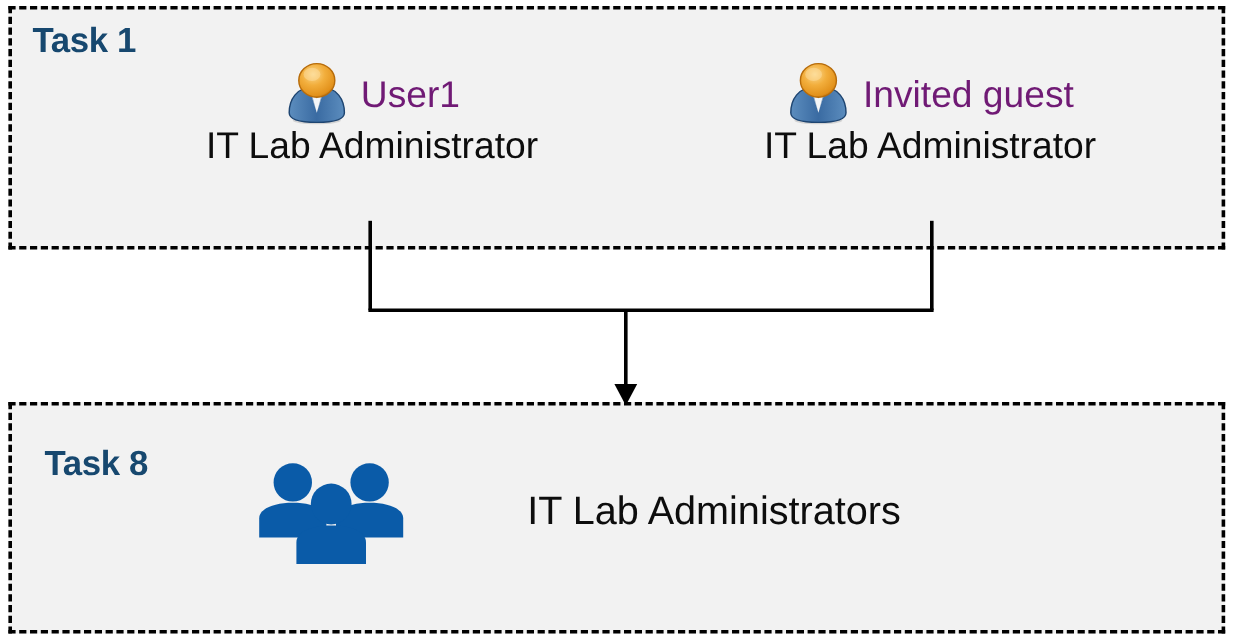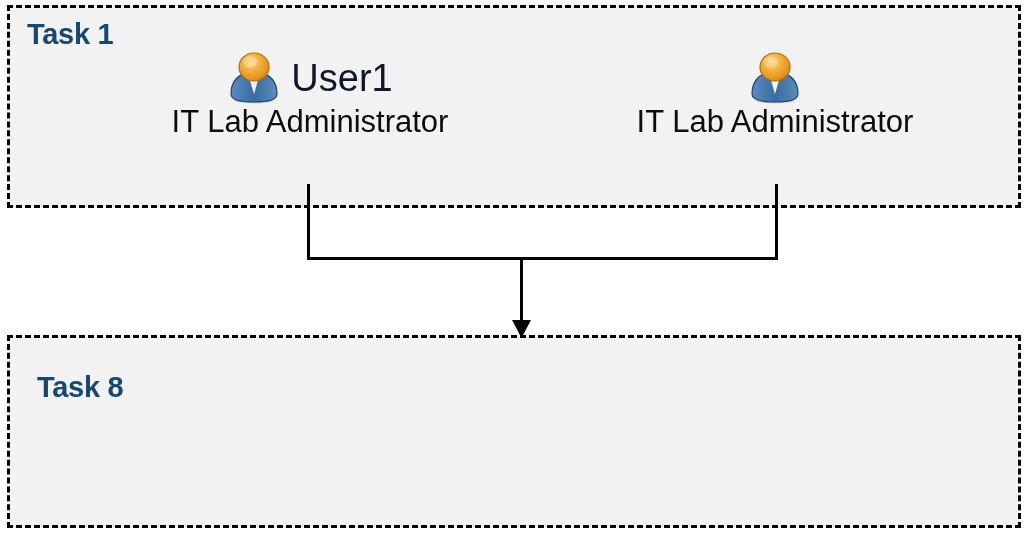--- a/index.html
+++ b/index.html
@@ -65,22 +65,22 @@
   #person-guest  { left: 585px; top: 50px; width: 380px; }
 
   .person-top {
     display: flex;
     align-items: center;
     justify-content: center;
     gap: 10px;
     height: 56px;
   }
   .person-name {
-    font-size: 38px;
-    color: #0f172a;
+    font-size: 31px;
+    color: #701a75;
     white-space: nowrap;
     line-height: 1;
   }
   .person-role {
     font-size: 31px;
     color: #0d0d0d;
     white-space: nowrap;
     line-height: 1;
     margin-top: 0;
   }
@@ -193,20 +193,21 @@
           </linearGradient>
         </defs>
         <ellipse cx="27" cy="48.5" rx="20" ry="3" fill="#9a9a9a" opacity="0.35"></ellipse>
         <path d="M27 20 C 9 20 4 32 4 42 C 4 47.5 12 50 27 50 C 42 50 50 47.5 50 42 C 50 32 45 20 27 20 Z" fill="url(#shoulderGrad2)" stroke="#1E4571" stroke-width="1.2"></path>
         <path d="M21 23 L27 42 L33 23 L30 21 L27 30 L24 21 Z" fill="#F4F6F8"></path>
         <path d="M21 23 L27 42 L22.5 25 Z" fill="#2C5B8E" opacity="0.55"></path>
         <path d="M33 23 L27 42 L31.5 25 Z" fill="#2C5B8E" opacity="0.55"></path>
         <ellipse cx="27" cy="15" rx="15" ry="14" fill="url(#headGrad2)" stroke="#B76C0B" stroke-width="1.2"></ellipse>
         <ellipse cx="23" cy="10" rx="7" ry="5.5" fill="#FFE2A8" opacity="0.45"></ellipse>
       </svg>
+      <span class="person-name">Invited guest</span>
     </div>
     <div class="person-role">IT Lab Administrator</div>
   </div>
 
   <svg id="connector" viewBox="0 0 1028 534">
 
     <path d="M308.5 184 L308.5 258.5" stroke="#000000" stroke-width="3" fill="none"></path>
 
     <path d="M776.5 184 L776.5 258.5" stroke="#000000" stroke-width="3" fill="none"></path>
 
@@ -214,14 +215,30 @@
 
     <path d="M521.5 258 L521.5 322" stroke="#000000" stroke-width="3" fill="none"></path>
 
     <path d="M512 320 L531 320 L521.5 338 Z" fill="#000000"></path>
   </svg>
 
   <div id="task2-box" class="task-box"></div>
 
   <div id="task2-label" class="task-label">Task 8</div>
 
+  <div id="group-block">
+    <svg class="group-icon" viewBox="0 0 128 92">
+      <g fill="#0A5BA8">
+
+        <circle cx="32" cy="22" r="16"></circle>
+        <path d="M4 68 L4 52 C4 44 16 39 32 39 C48 39 60 44 60 52 L60 68 Z"></path>
+
+        <circle cx="96" cy="22" r="16"></circle>
+        <path d="M68 68 L68 52 C68 44 80 39 96 39 C112 39 124 44 124 52 L124 68 Z"></path>
+
+        <circle cx="64" cy="40" r="17"></circle>
+        <path d="M35 90 L35 72 C35 63 48 58 64 58 C80 58 93 63 93 72 L93 90 Z"></path>
+      </g>
+    </svg>
+    <div id="group-name">IT Lab Administrators</div>
+  </div>
 
 </div>
 
 </body></html>

